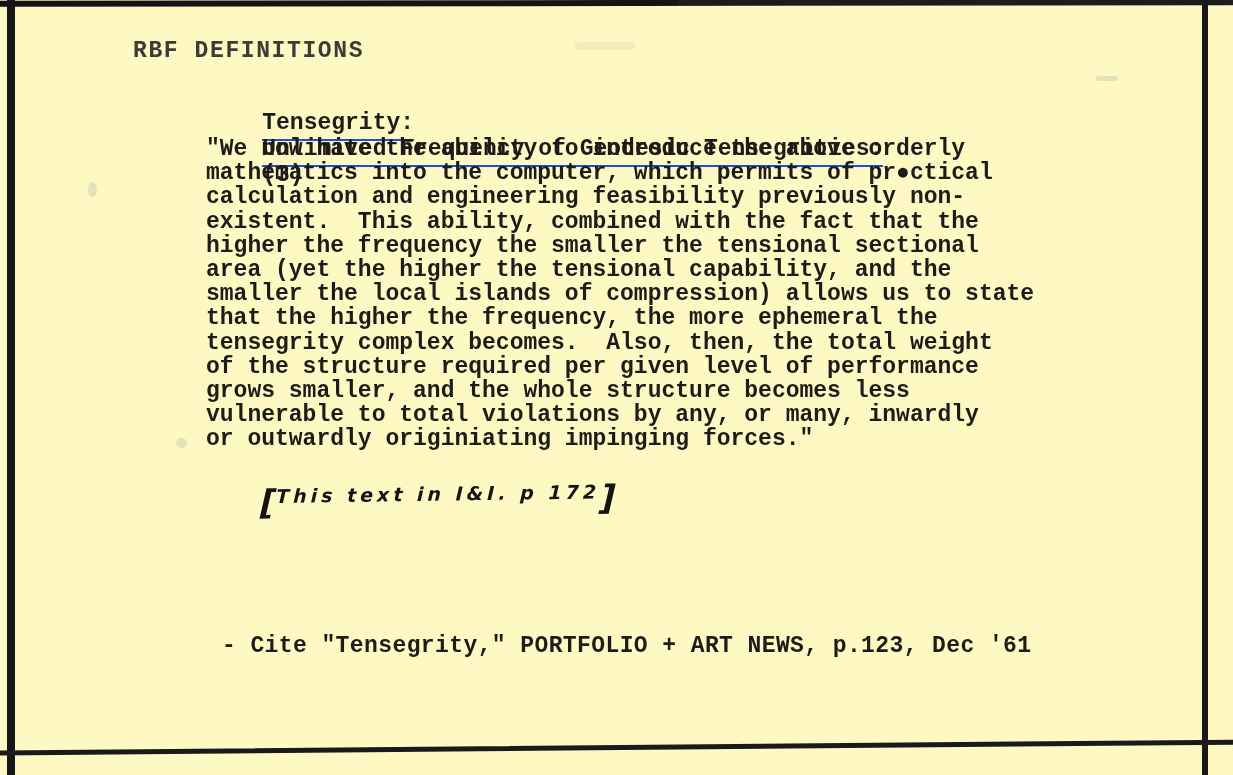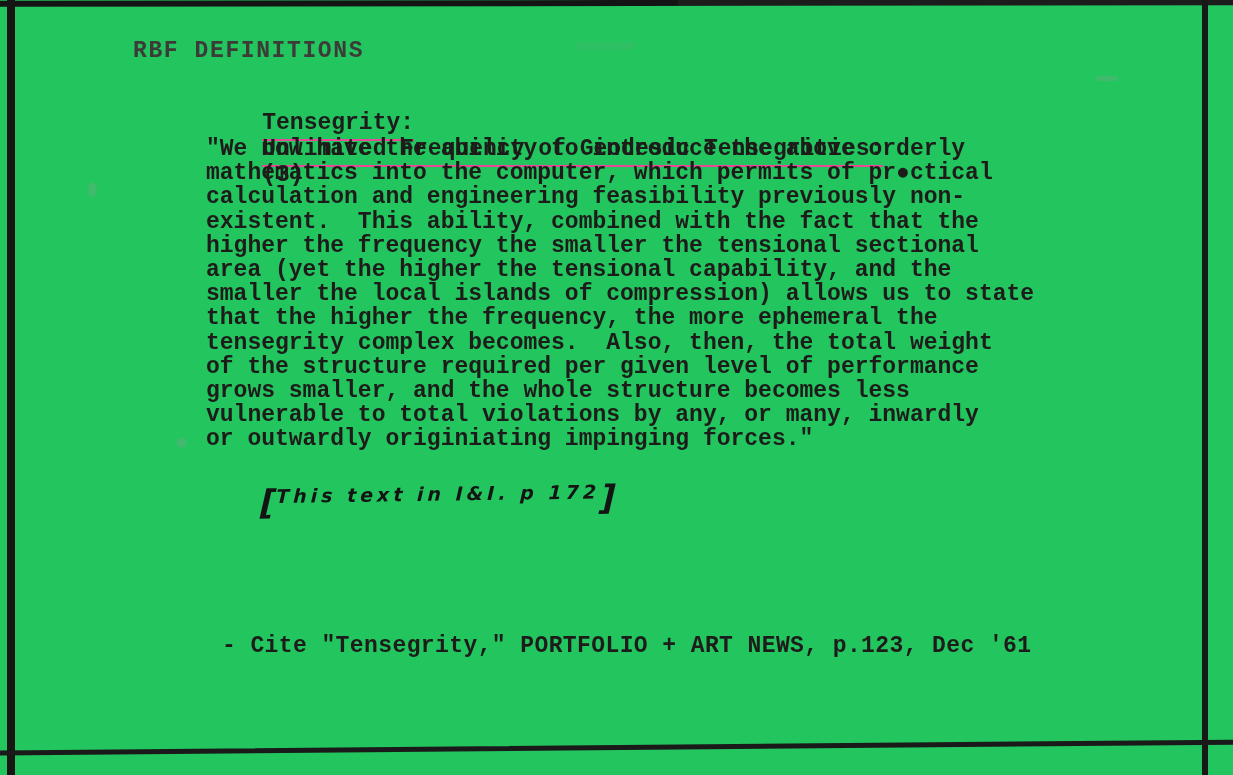--- a/index.html
+++ b/index.html
@@ -4,21 +4,21 @@
 <style>
   html, body {
     margin: 0;
     padding: 0;
     background: #e8e8e6;
   }
   .page {
     position: relative;
     width: 1233px;
     height: 775px;
-    background: #22c55e;
+    background: #fef9c3;
     overflow: hidden;
     font-family: "Liberation Mono", "DejaVu Sans Mono", monospace;
     color: #1e1c1a;
   }
   
   .border-top {
     position: absolute;
     left: 0; top: 0;
     width: 1233px; height: 6px;
     background: linear-gradient(to right, #141414 0%, #141414 55%, #1c1c1c 55%, #1c1c1c 100%);
@@ -55,21 +55,21 @@
     white-space: pre;
   }
   .title {
     position: absolute;
     left: 207px; top: 84px;
     font-size: 23px;
     font-weight: bold;
     white-space: pre;
   }
   .title .u {
-    border-bottom: 2px solid #ec4899;
+    border-bottom: 2px solid #1d4ed8;
     padding-bottom: 3px;
     text-align: center;
   }
   .title .gap { margin-right: 26px; }
   .quote {
     position: absolute;
     left: 206px; top: 137px;
     font-size: 23px;
     font-weight: bold;
     line-height: 24.2px;

